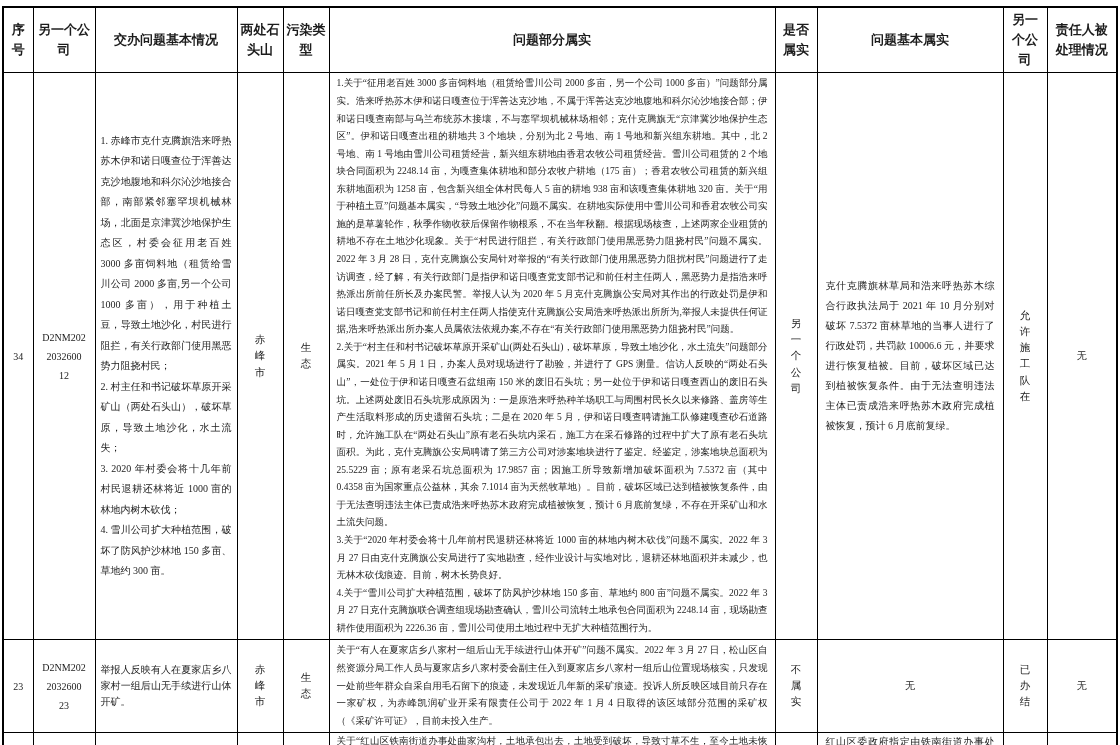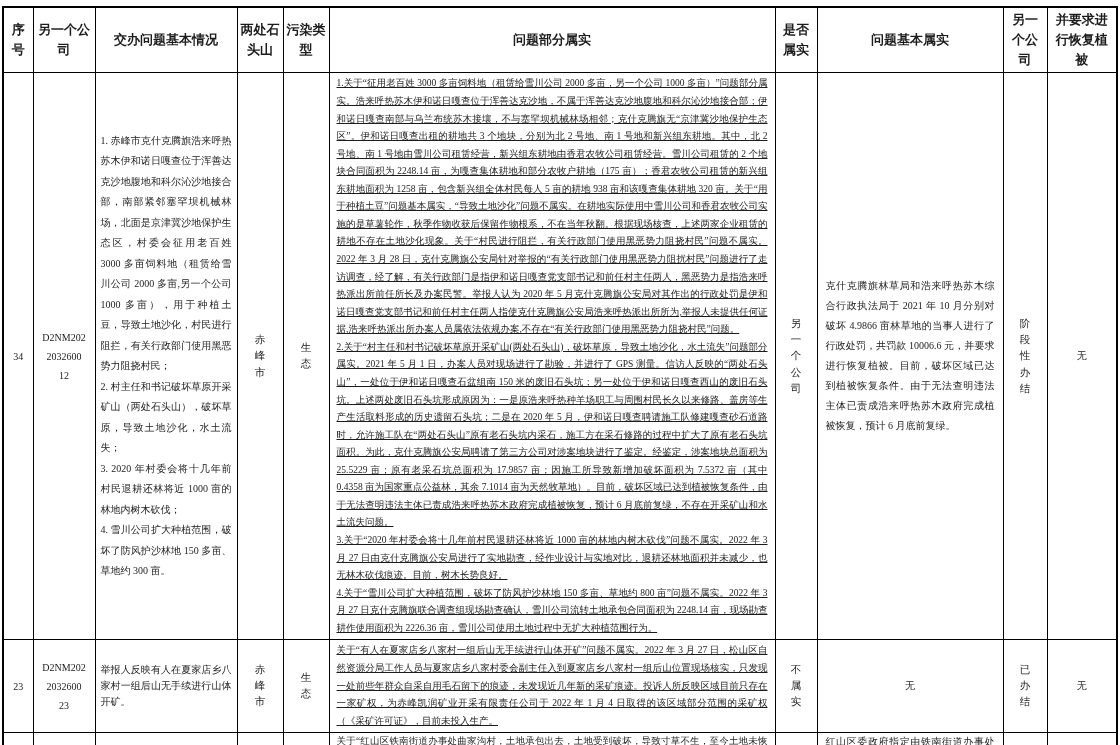--- a/index.html
+++ b/index.html
@@ -4,21 +4,21 @@
 <style>
   html,body{margin:0;padding:0;background:#fff;width:1120px;height:745px;overflow:hidden;}
   body{font-family:"Liberation Serif","DejaVu Serif",serif;color:#1c1c1c;}
   .page{width:1120px;height:745px;overflow:hidden;}
   table{border-collapse:collapse;table-layout:fixed;width:1106px;margin:6px auto 0 auto;border:2px solid #000;}
   th,td{border:1px solid #000;overflow:hidden;}
   th{font-size:13px;font-weight:bold;text-align:center;vertical-align:middle;line-height:1.55;padding:2px 3px;}
   td{font-size:10px;vertical-align:middle;padding:1px 5px;}
   .center{text-align:center;}
   .justify{text-align:justify;}
-  .top{vertical-align:top;text-decoration:underline;}
+  .top{vertical-align:top;}
   .prewrap{white-space:pre-line;}
   .inv{font-size:9.5px;line-height:1.85;padding:2px 7px;}
   .inv-tight{line-height:1.45;}
   .problem{font-size:10px;line-height:2.05;}
   .problem-tight{line-height:1.6;}
   .handling{font-size:10px;line-height:2.0;padding:2px 8px;}
   .handling-tight{line-height:1.35;}
   .caseno{font-size:10px;line-height:1.9;word-break:break-all;margin-left:26px;}
   .stack{display:block;width:1em;margin:0 auto;word-break:break-all;text-align:center;line-height:1.55;font-size:10.5px;}
   tr.hdr{height:48px;}
@@ -47,21 +47,21 @@
       <tr class="hdr">
         <th>序号</th>
         <th>另一个公司</th>
         <th>交办问题基本情况</th>
         <th>两处石头山</th>
         <th>污染类型</th>
         <th>问题部分属实</th>
         <th>是否属实</th>
         <th>问题基本属实</th>
         <th>另一个公司</th>
-        <th>并要求进行恢复植被</th>
+        <th>责任人被处理情况</th>
       </tr>
     </thead>
     <tbody>
       <tr class="r22">
         <td class="center">34</td>
         <td class="center prewrap caseno">D2NM202
 2032600
 12</td>
         <td class="justify prewrap problem">1. 赤峰市克什克腾旗浩来呼热苏木伊和诺日嘎查位于浑善达克沙地腹地和科尔沁沙地接合部，南部紧邻塞罕坝机械林场，北面是京津冀沙地保护生态区，村委会征用老百姓 3000 多亩饲料地（租赁给雪川公司 2000 多亩,另一个公司 1000 多亩），用于种植土豆，导致土地沙化，村民进行阻拦，有关行政部门使用黑恶势力阻挠村民；
 2. 村主任和书记破坏草原开采矿山（两处石头山），破坏草原，导致土地沙化，水土流失；
@@ -73,23 +73,23 @@
         <td class="center">
             <span class="stack">生态</span>
           </td>
         <td class="justify prewrap top inv">1.关于“征用老百姓 3000 多亩饲料地（租赁给雪川公司 2000 多亩，另一个公司 1000 多亩）”问题部分属实。浩来呼热苏木伊和诺日嘎查位于浑善达克沙地，不属于浑善达克沙地腹地和科尔沁沙地接合部；伊和诺日嘎查南部与乌兰布统苏木接壤，不与塞罕坝机械林场相邻；克什克腾旗无“京津冀沙地保护生态区”。伊和诺日嘎查出租的耕地共 3 个地块，分别为北 2 号地、南 1 号地和新兴组东耕地。其中，北 2 号地、南 1 号地由雪川公司租赁经营，新兴组东耕地由香君农牧公司租赁经营。雪川公司租赁的 2 个地块合同面积为 2248.14 亩，为嘎查集体耕地和部分农牧户耕地（175 亩）；香君农牧公司租赁的新兴组东耕地面积为 1258 亩，包含新兴组全体村民每人 5 亩的耕地 938 亩和该嘎查集体耕地 320 亩。关于“用于种植土豆”问题基本属实，“导致土地沙化”问题不属实。在耕地实际使用中雪川公司和香君农牧公司实施的是草薯轮作，秋季作物收获后保留作物根系，不在当年秋翻。根据现场核查，上述两家企业租赁的耕地不存在土地沙化现象。关于“村民进行阻拦，有关行政部门使用黑恶势力阻挠村民”问题不属实。2022 年 3 月 28 日，克什克腾旗公安局针对举报的“有关行政部门使用黑恶势力阻扰村民”问题进行了走访调查，经了解，有关行政部门是指伊和诺日嘎查党支部书记和前任村主任两人，黑恶势力是指浩来呼热派出所前任所长及办案民警。举报人认为 2020 年 5 月克什克腾旗公安局对其作出的行政处罚是伊和诺日嘎查党支部书记和前任村主任两人指使克什克腾旗公安局浩来呼热派出所所为,举报人未提供任何证据,浩来呼热派出所办案人员属依法依规办案,不存在“有关行政部门使用黑恶势力阻挠村民”问题。
 2.关于“村主任和村书记破坏草原开采矿山(两处石头山)，破坏草原，导致土地沙化，水土流失”问题部分属实。2021 年 5 月 1 日，办案人员对现场进行了勘验，并进行了 GPS 测量。信访人反映的“两处石头山”，一处位于伊和诺日嘎查石盆组南 150 米的废旧石头坑；另一处位于伊和诺日嘎查西山的废旧石头坑。上述两处废旧石头坑形成原因为：一是原浩来呼热种羊场职工与周围村民长久以来修路、盖房等生产生活取料形成的历史遗留石头坑；二是在 2020 年 5 月，伊和诺日嘎查聘请施工队修建嘎查砂石道路时，允许施工队在“两处石头山”原有老石头坑内采石，施工方在采石修路的过程中扩大了原有老石头坑面积。为此，克什克腾旗公安局聘请了第三方公司对涉案地块进行了鉴定。经鉴定，涉案地块总面积为 25.5229 亩；原有老采石坑总面积为 17.9857 亩；因施工所导致新增加破坏面积为 7.5372 亩（其中 0.4358 亩为国家重点公益林，其余 7.1014 亩为天然牧草地）。目前，破坏区域已达到植被恢复条件，由于无法查明违法主体已责成浩来呼热苏木政府完成植被恢复，预计 6 月底前复绿，不存在开采矿山和水土流失问题。
 3.关于“2020 年村委会将十几年前村民退耕还林将近 1000 亩的林地内树木砍伐”问题不属实。2022 年 3 月 27 日由克什克腾旗公安局进行了实地勘查，经作业设计与实地对比，退耕还林地面积并未减少，也无林木砍伐痕迹。目前，树木长势良好。
 4.关于“雪川公司扩大种植范围，破坏了防风护沙林地 150 多亩、草地约 800 亩”问题不属实。2022 年 3 月 27 日克什克腾旗联合调查组现场勘查确认，雪川公司流转土地承包合同面积为 2248.14 亩，现场勘查耕作使用面积为 2226.36 亩，雪川公司使用土地过程中无扩大种植范围行为。</td>
         <td class="center">
             <span class="stack">另一个公司</span>
           </td>
-        <td class="justify handling">克什克腾旗林草局和浩来呼热苏木综合行政执法局于 2021 年 10 月分别对破坏 4.9866 亩林草地的当事人进行了行政处罚，共罚款 10006.6 元，并要求进行恢复植被。目前，破坏区域已达到植被恢复条件。由于无法查明违法主体已责成浩来呼热苏木政府完成植被恢复，预计 6 月底前复绿。</td>
+        <td class="justify handling">克什克腾旗林草局和浩来呼热苏木综合行政执法局于 2021 年 10 月分别对破坏 7.5372 亩林草地的当事人进行了行政处罚，共罚款 10006.6 元，并要求进行恢复植被。目前，破坏区域已达到植被恢复条件。由于无法查明违法主体已责成浩来呼热苏木政府完成植被恢复，预计 6 月底前复绿。</td>
         <td class="center">
-            <span class="stack">阶段性办结</span>
+            <span class="stack">允许施工队在</span>
           </td>
         <td class="center">无</td>
       </tr>
       <tr class="r23">
         <td class="center">23</td>
         <td class="center prewrap caseno">D2NM202
 2032600
 23</td>
         <td class="justify problem problem-tight">举报人反映有人在夏家店乡八家村一组后山无手续进行山体开矿。</td>
         <td class="center">

